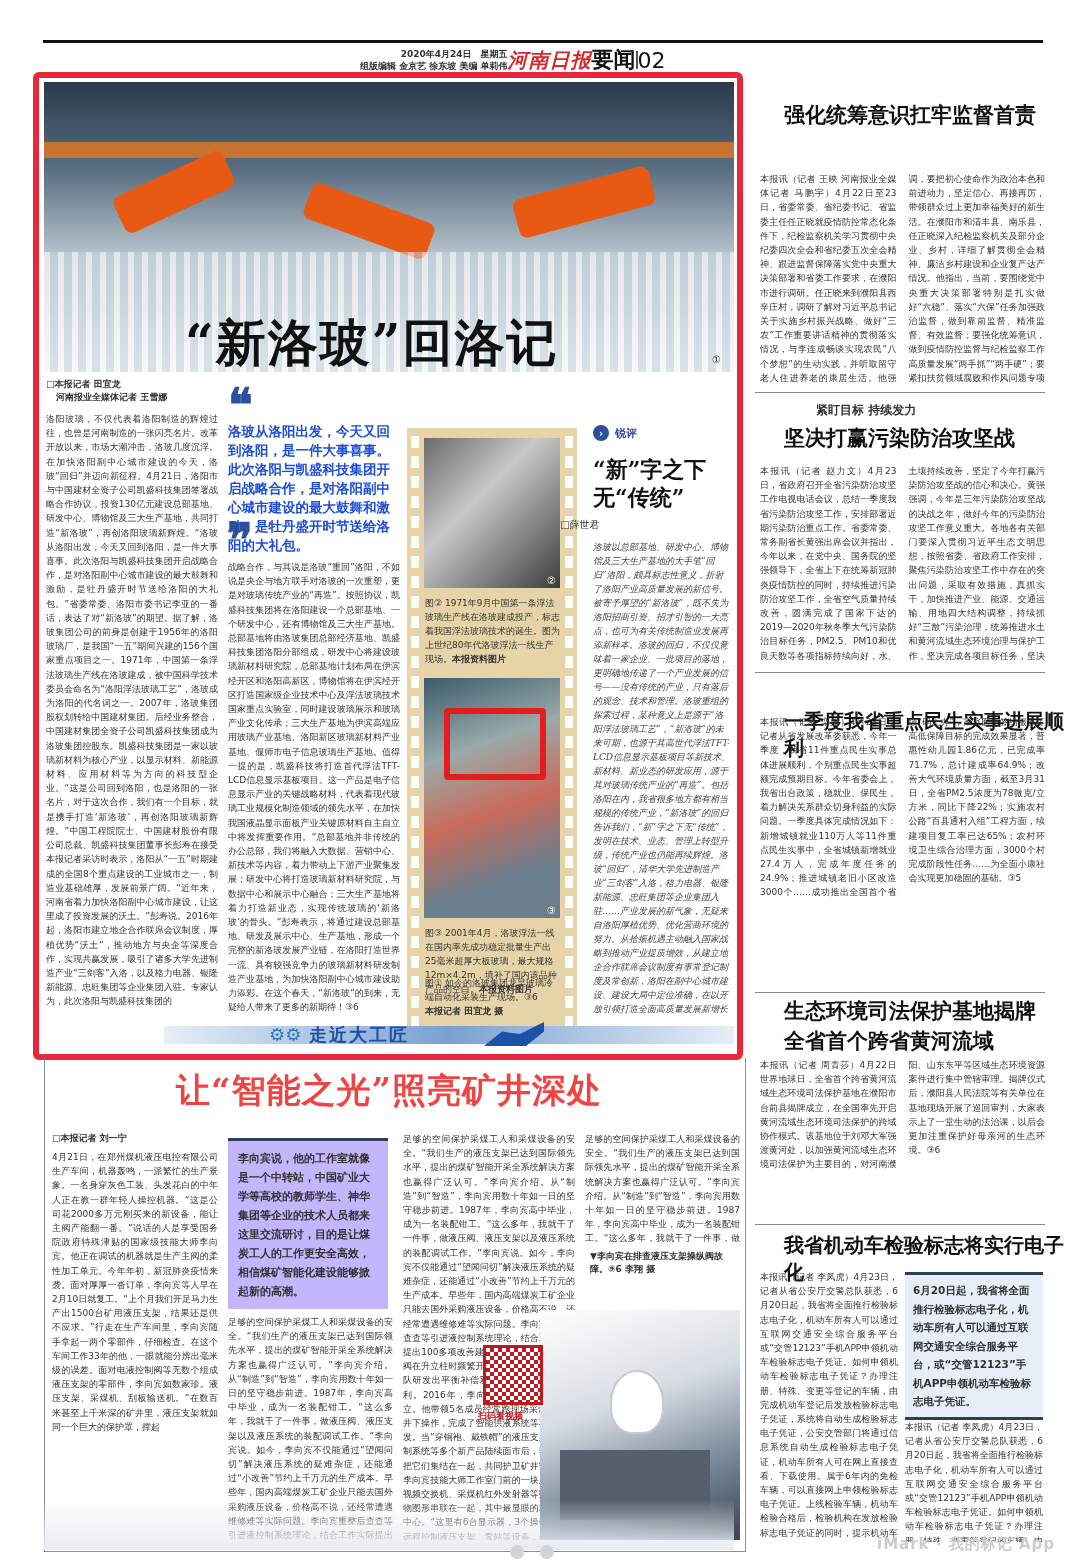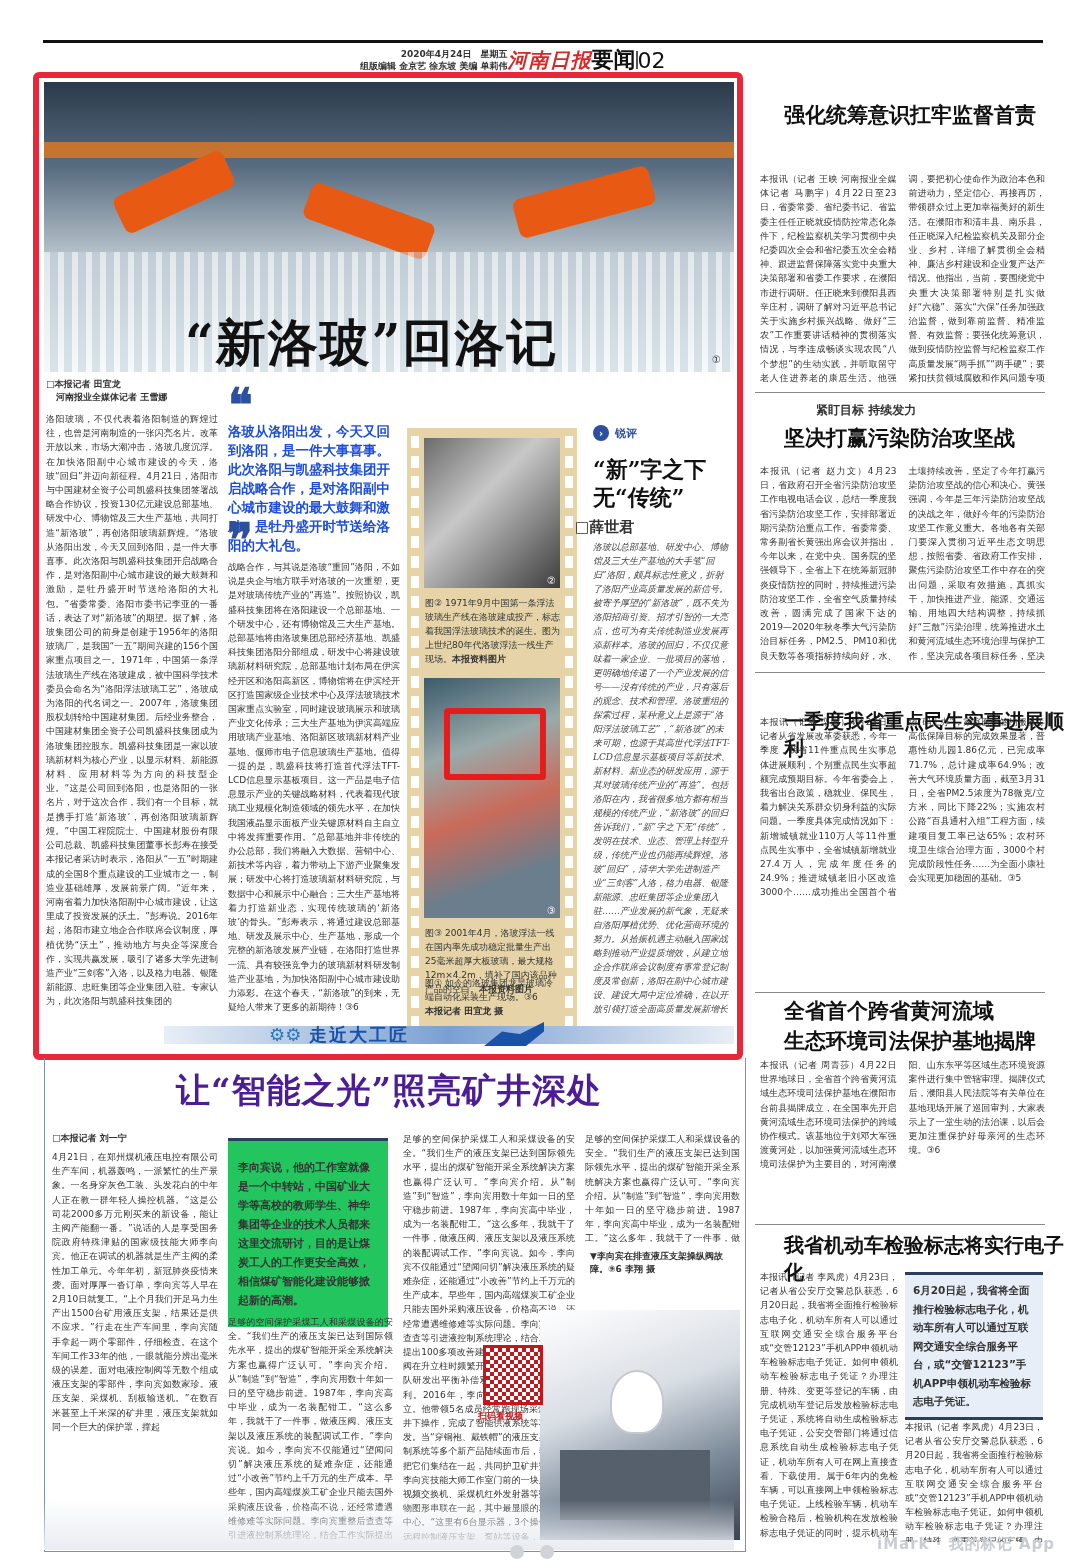--- a/index.html
+++ b/index.html
@@ -27,34 +27,34 @@
 .filmstrip .holes-l{left:4px;}.filmstrip .holes-r{right:4px;}
 .photo{position:absolute;left:17px;width:136px;}
 .photo1{top:10px;height:150px;background:linear-gradient(135deg,#6b6b6b,#c8c8c8 40%,#3d3d3d);filter:grayscale(1);}
 .photo2{top:250px;height:240px;background:linear-gradient(160deg,#3c5b6c,#9aa 30%,#c96b5b 55%,#6a7e8d 80%);}
 .photo2::after{content:"";position:absolute;left:20px;top:30px;width:90px;height:60px;border:6px solid #e41c1c;border-radius:4px;}
 .cap{position:absolute;left:18px;width:136px;font-size:9px;line-height:14px;color:#333;}
 .cap b{font-weight:bold;}
 .comment-tag{position:absolute;left:593px;top:425px;display:flex;align-items:center;gap:6px;font-size:11px;font-weight:bold;color:#2d4fa0;}
 .comment-tag .dot{width:16px;height:16px;border-radius:50%;background:#2d4fa0;color:#fff;font-size:10px;display:flex;align-items:center;justify-content:center;}
 .comment-title{position:absolute;left:593px;top:455px;font-family:"DejaVu Serif",serif;font-size:22px;font-weight:bold;line-height:28px;color:#111;}
-.comment-author{position:absolute;left:575px;top:518px;font-size:15px;font-weight:bold;color:#333;}
+.comment-author{position:absolute;left:560px;top:518px;font-size:10px;font-weight:normal;color:#333;}
 .comment-body{position:absolute;left:593px;top:540px;width:138px;font-style:italic;font-size:9px;line-height:14px;color:#444;font-family:"DejaVu Serif",serif;}
 .banner{position:absolute;left:44px;top:1022px;width:690px;height:26px;}
 .banner .bar{position:absolute;left:120px;top:4px;width:570px;height:18px;background:linear-gradient(90deg,#e8eef6,#7aa0d2 50%,#e8eef6);}
 .banner .text{position:absolute;left:265px;top:1px;font-size:18px;font-weight:bold;color:#1a52a8;letter-spacing:2px;}
 .banner .gear{position:absolute;left:225px;top:2px;font-size:18px;color:#2a7ab8;}
 .banner .fist{position:absolute;left:440px;top:0;width:60px;height:24px;background:#1a52a8;clip-path:polygon(0 100%,30% 40%,60% 50%,100% 0,100% 40%,70% 100%);}
 .right-col{position:absolute;left:784px;width:285px;}
 .r-head{font-family:"DejaVu Serif",serif;font-weight:bold;color:#111;}
 .r-kicker{font-size:12px;color:#333;font-weight:bold;margin-left:32px;}
 .rule{position:absolute;left:755px;width:290px;height:1px;background:#888;}
-.mine-title{position:absolute;left:44px;top:1068px;width:690px;text-align:center;font-family:"DejaVu Serif",serif;font-size:34px;font-weight:bold;color:#4c1d95;letter-spacing:1px;}
+.mine-title{position:absolute;left:44px;top:1068px;width:690px;text-align:center;font-family:"DejaVu Serif",serif;font-size:34px;font-weight:bold;color:#ef4444;letter-spacing:1px;}
 .mine-frame{position:absolute;left:44px;top:1058px;width:702px;height:494px;border:1px solid #7b8fb0;border-top:none;}
-.quote-box{position:absolute;left:228px;top:1138px;width:160px;padding:17px 10px;background:#22c55e;border-top:3px solid #2d3e5a;font-size:11px;line-height:19px;font-weight:bold;color:#333;}
+.quote-box{position:absolute;left:228px;top:1138px;width:160px;padding:8px 10px;background:#c4b5fd;border-top:3px solid #2d3e5a;font-size:11px;line-height:19px;font-weight:bold;color:#333;}
 .worker-photo{position:absolute;left:540px;top:1310px;width:200px;height:230px;background:linear-gradient(160deg,#fff 0%,#d8dde4 40%,#7c8a99 70%,#3a4452 100%);}
 .worker-photo::before{content:"";position:absolute;left:70px;top:60px;width:50px;height:60px;border-radius:50% 50% 40% 40%;background:#fff;border:2px solid #c5c9cf;}
 .worker-photo::after{content:"";position:absolute;left:20px;top:140px;width:150px;height:70px;background:#56606c;}
 .qr{position:absolute;left:483px;top:1345px;width:60px;height:60px;background:repeating-conic-gradient(#c0181c 0 25%,#fff 0 50%) 0 0/8px 8px;border:3px solid #c0181c;}
 .qr-label{position:absolute;left:478px;top:1410px;font-size:9px;font-weight:bold;color:#c0181c;}
 .notice-box{position:absolute;left:905px;top:1272px;width:138px;padding:6px 8px;background:#e7eef8;border-top:3px solid #2d3e5a;border-bottom:3px solid #2d3e5a;font-size:10.5px;line-height:18.5px;font-weight:bold;color:#333;}
 .pylons{position:absolute;left:44px;top:1500px;width:690px;height:50px;background:linear-gradient(180deg,rgba(255,255,255,0),#e8ecf2);}
 .watermark{position:absolute;right:25px;bottom:8px;font-size:15px;color:#c8cdd3;font-weight:bold;letter-spacing:1px;}
 .pager{position:absolute;top:1545px;width:14px;height:14px;border-radius:50%;background:#d0d3d8;}
 </style>
@@ -162,22 +162,22 @@
 <div class="right-col r-kicker" style="top:402px;">紧盯目标 持续发力</div>
 <div class="right-col r-head" style="top:424px;font-size:21px;">坚决打赢污染防治攻坚战</div>
 <div class="body-col" style="left:760px;top:464px;width:285px;height:200px;column-count:2;column-gap:12px;">本报讯（记者 赵力文）4月23日，省政府召开全省污染防治攻坚工作电视电话会议，总结一季度我省污染防治攻坚工作，安排部署近期污染防治重点工作。省委常委、常务副省长黄强出席会议并指出，今年以来，在党中央、国务院的坚强领导下，全省上下在统筹新冠肺炎疫情防控的同时，持续推进污染防治攻坚工作，全省空气质量持续改善，圆满完成了国家下达的2019—2020年秋冬季大气污染防治目标任务，PM2.5、PM10和优良天数等各项指标持续向好，水、土壤持续改善，坚定了今年打赢污染防治攻坚战的信心和决心。黄强强调，今年是三年污染防治攻坚战的决战之年，做好今年的污染防治攻坚工作意义重大。各地各有关部门要深入贯彻习近平生态文明思想，按照省委、省政府工作安排，聚焦污染防治攻坚工作中存在的突出问题，采取有效措施，真抓实干，加快推进产业、能源、交通运输、用地四大结构调整，持续抓好“三散”污染治理，统筹推进水土和黄河流域生态环境治理与保护工作，坚决完成各项目标任务，坚决打赢污染防治攻坚战，为全面建成小康社会、让中原更加出彩作出积极贡献。③5</div>
 <div class="rule" style="top:672px;"></div>
 
 <div class="right-col r-head" style="top:680px;font-size:20px;margin-top:28px;">一季度我省重点民生实事进展顺利</div>
 <div class="body-col" style="left:760px;top:715px;width:285px;height:272px;column-count:2;column-gap:12px;">本报讯（记者 栾姗）4月23日，记者从省发展改革委获悉，今年一季度，我省11件重点民生实事总体进展顺利，个别重点民生实事超额完成预期目标。今年省委会上，我省出台政策，稳就业、保民生，着力解决关系群众切身利益的实际问题。一季度具体完成情况如下：新增城镇就业110万人等11件重点民生实事中，全省城镇新增就业27.4万人，完成年度任务的24.9%；推进城镇老旧小区改造3000个……成功推出全国首个省级“码上办”，家庭医生签约服务等高低保障目标的完成效果显著，普惠性幼儿园1.86亿元，已完成率71.7%，总计建成率64.9%；改善大气环境质量方面，截至3月31日，全省PM2.5浓度为78微克/立方米，同比下降22%；实施农村公路“百县通村入组”工程方面，续建项目复工率已达65%；农村环境卫生综合治理方面，3000个村完成阶段性任务……为全面小康社会实现更加稳固的基础。③5</div>
 <div class="rule" style="top:992px;"></div>
 
 <div class="right-col r-head" style="top:996px;font-size:21px;line-height:30px;">
+  <div>生态环境司法保护基地揭牌</div>
   <div>全省首个跨省黄河流域</div>
-  <div>生态环境司法保护基地揭牌</div>
 </div>
 <div class="body-col" style="left:760px;top:1058px;width:285px;height:162px;column-count:2;column-gap:12px;">本报讯（记者 周青莎）4月22日世界地球日，全省首个跨省黄河流域生态环境司法保护基地在濮阳市台前县揭牌成立，在全国率先开启黄河流域生态环境司法保护的跨域协作模式。该基地位于刘邓大军强渡黄河处，以加强黄河流域生态环境司法保护为主要目的，对河南濮阳、山东东平等区域生态环境资源案件进行集中管辖审理。揭牌仪式后，濮阳县人民法院等有关单位在基地现场开展了巡回审判，大家表示上了一堂生动的法治课，以后会更加注重保护好母亲河的生态环境。③6</div>
 <div class="rule" style="top:1224px;"></div>
 
 <div class="right-col r-head" style="top:1232px;font-size:20px;">我省机动车检验标志将实行电子化</div>
 <div class="body-col" style="left:760px;top:1270px;width:138px;height:272px;">本报讯（记者 李凤虎）4月23日，记者从省公安厅交警总队获悉，6月20日起，我省将全面推行检验标志电子化，机动车所有人可以通过互联网交通安全综合服务平台或“交管12123”手机APP申领机动车检验标志电子凭证。如何申领机动车检验标志电子凭证？办理注册、特殊、变更等登记的车辆，由完成机动车登记后发放检验标志电子凭证，系统将自动生成检验标志电子凭证，公安交管部门将通过信息系统自动生成检验标志电子凭证，机动车所有人可在网上直接查看、下载使用。属于6年内的免检车辆，可以直接网上申领检验标志电子凭证。上线检验车辆，机动车检验合格后，检验机构在发放检验标志电子凭证的同时，提示机动车所有人可网上下载检验标志电子凭证。尚在检验有效期内的，公安交管部门将通过信息系统统一生成检验标志电子凭证。对检验标志电子凭证丢失、损毁的，无须办理补领检验标志证业务，可直接在网上下载使用。已领取检验标志电子凭证的车辆，不需要再粘贴纸质标志，交警在执法查验时，将通过警务执法终端核查车辆检验状况。③4</div>
 <div class="notice-box">6月20日起，我省将全面推行检验标志电子化，机动车所有人可以通过互联网交通安全综合服务平台，或“交管12123”手机APP申领机动车检验标志电子凭证。</div>
 <div class="body-col" style="left:905px;top:1420px;width:138px;height:122px;">本报讯（记者 李凤虎）4月23日，记者从省公安厅交警总队获悉，6月20日起，我省将全面推行检验标志电子化，机动车所有人可以通过互联网交通安全综合服务平台或“交管12123”手机APP申领机动车检验标志电子凭证。如何申领机动车检验标志电子凭证？办理注册、特殊、变更等登记的车辆，由完成机动车登记后发放检验标志电子凭证，系统将自动生成检验标志电子凭证，公安交管部门将通过信息系统自动生成检验标志电子凭证，机动车所有人可在网上直接查看、下载使用。属于6年内的免检车辆，可以直接网上申领检验标志电子凭证。上线检验车辆，机动车检验合格后，检验机构在发放检验标志电子凭证的同时，提示机动车所有人可网上下载检验标志电子凭证。尚在检验有效期内的，公安交管部门将通过信息系统统一生成检验标志电子凭证。对检验标志电子凭证丢失、损毁的，无须办理补领检验标志证业务，可直接在网上下载使用。已领取检验标志电子凭证的车辆，不需要再粘贴纸质标志，交警在执法查验时，将通过警务执法终端核查车辆检验状况。③4</div>
 
 <div class="pager" style="left:510px;"></div>

